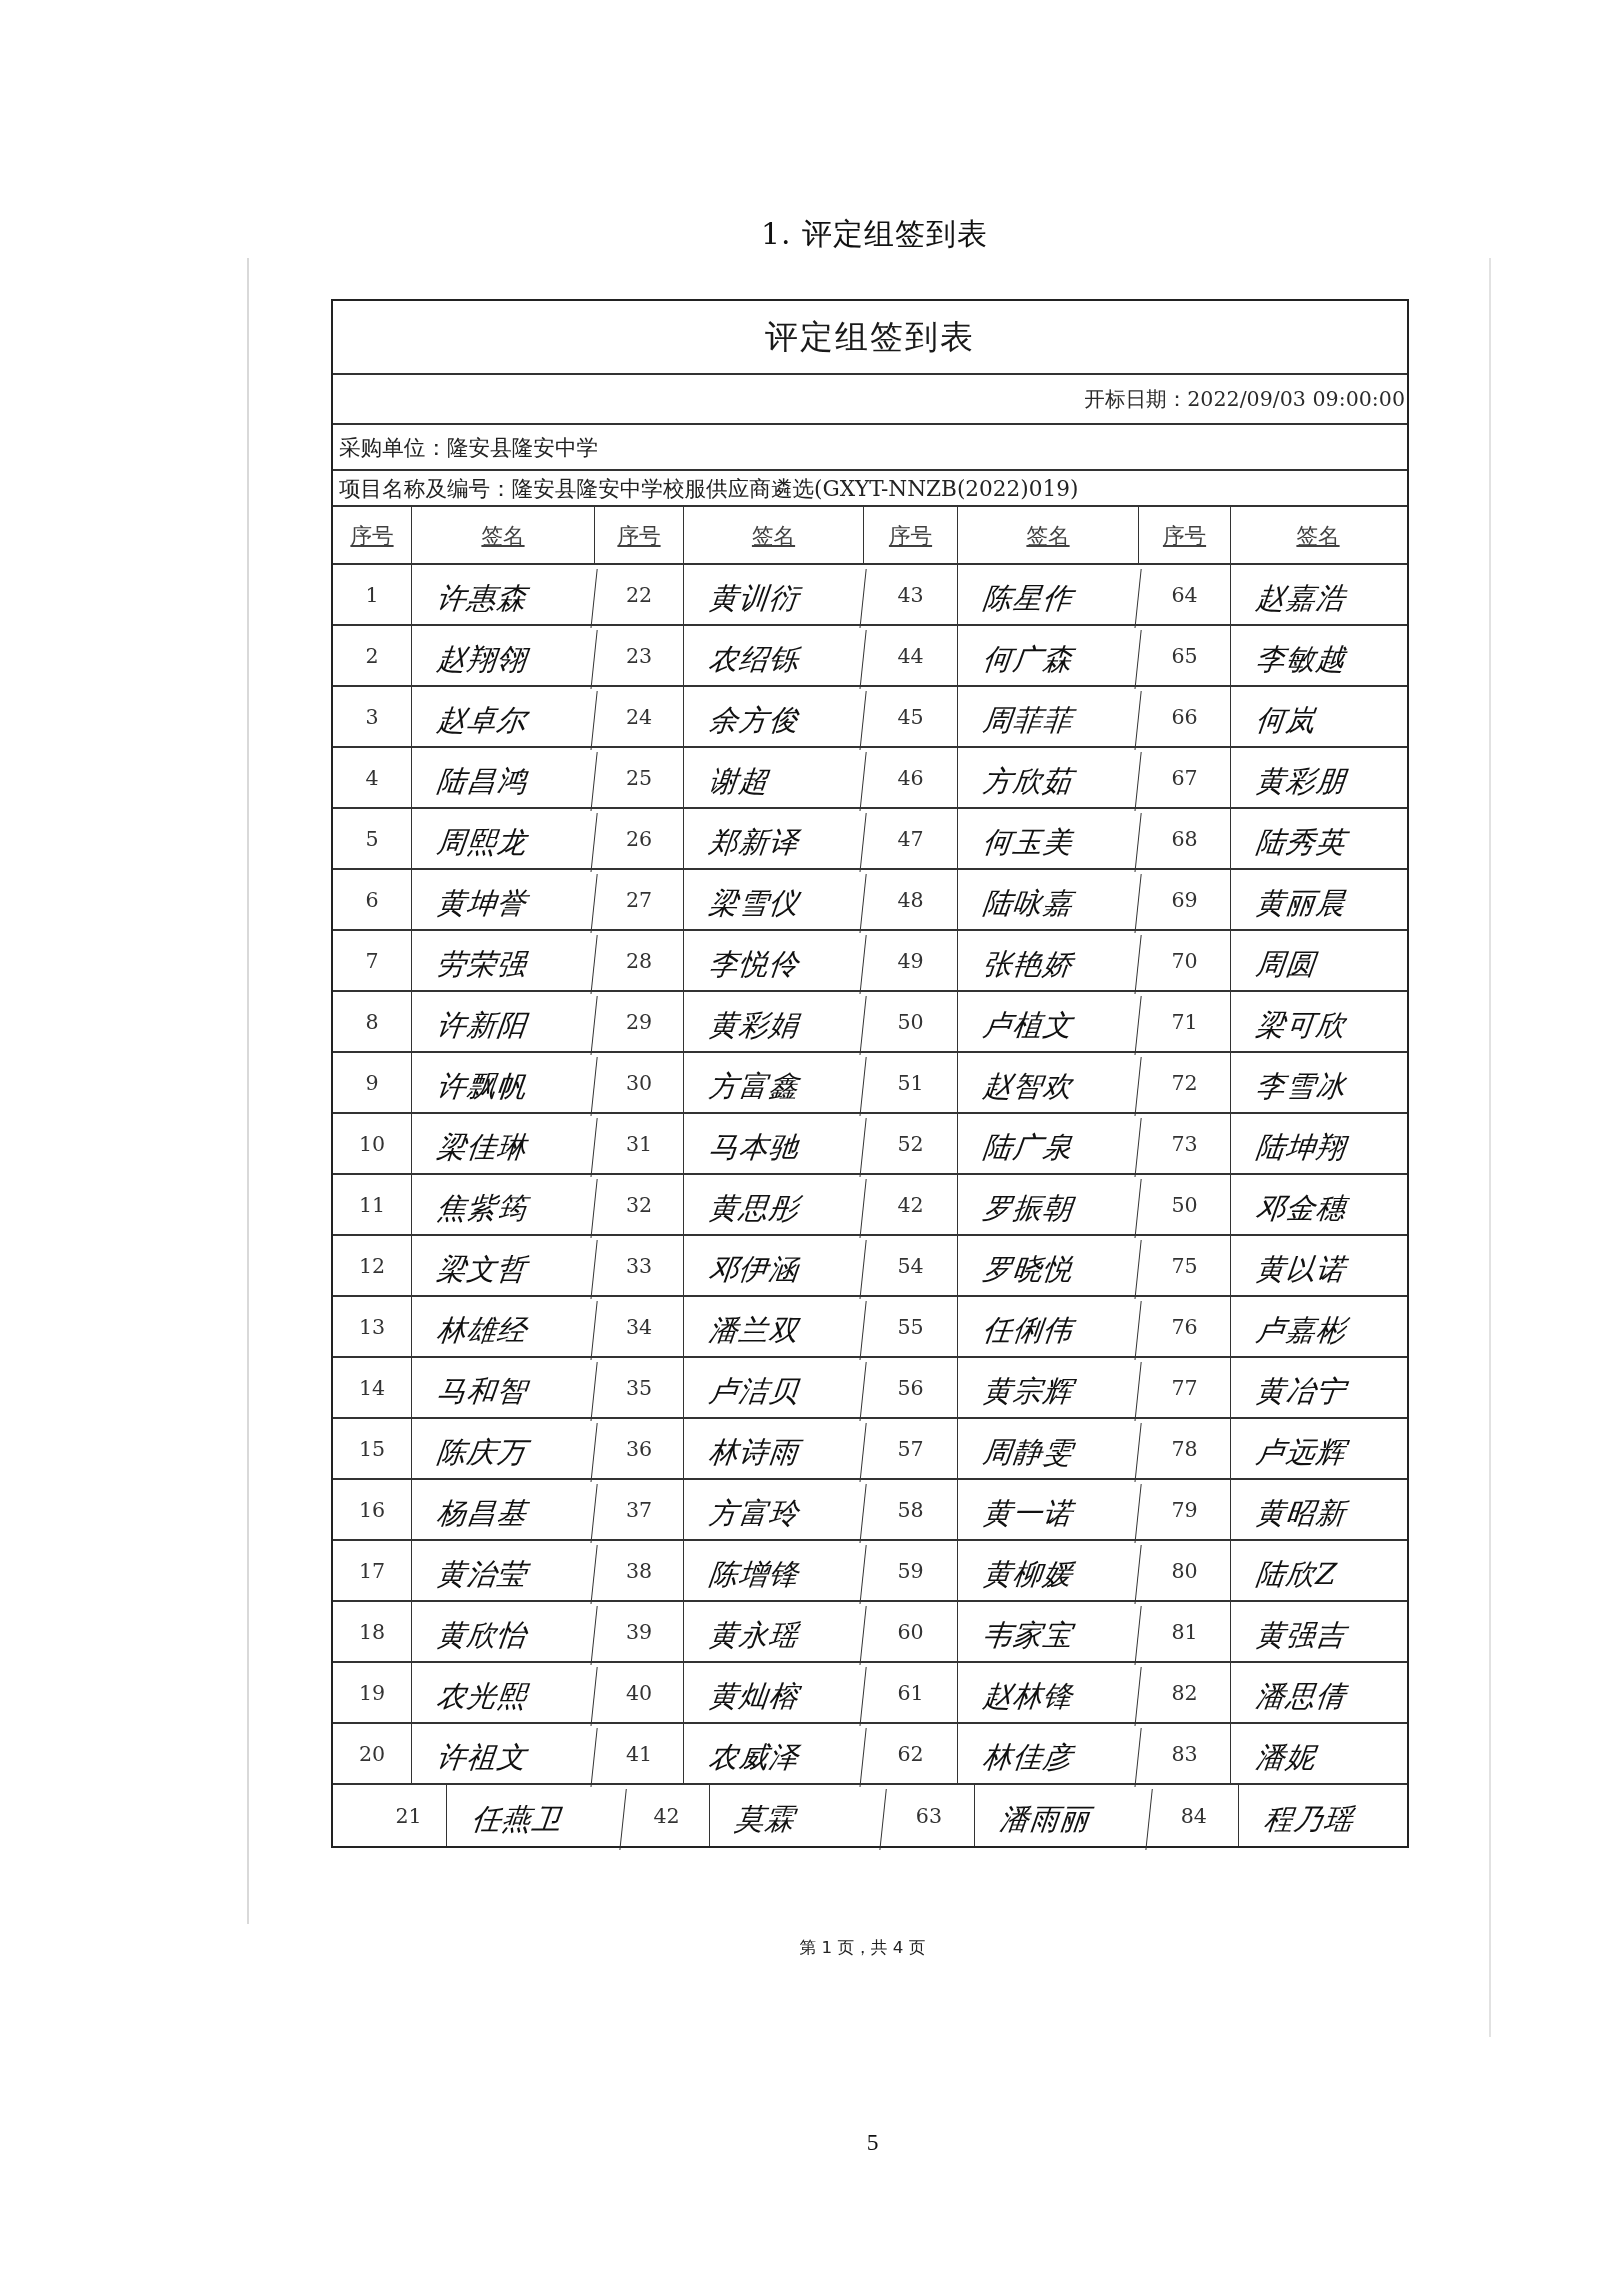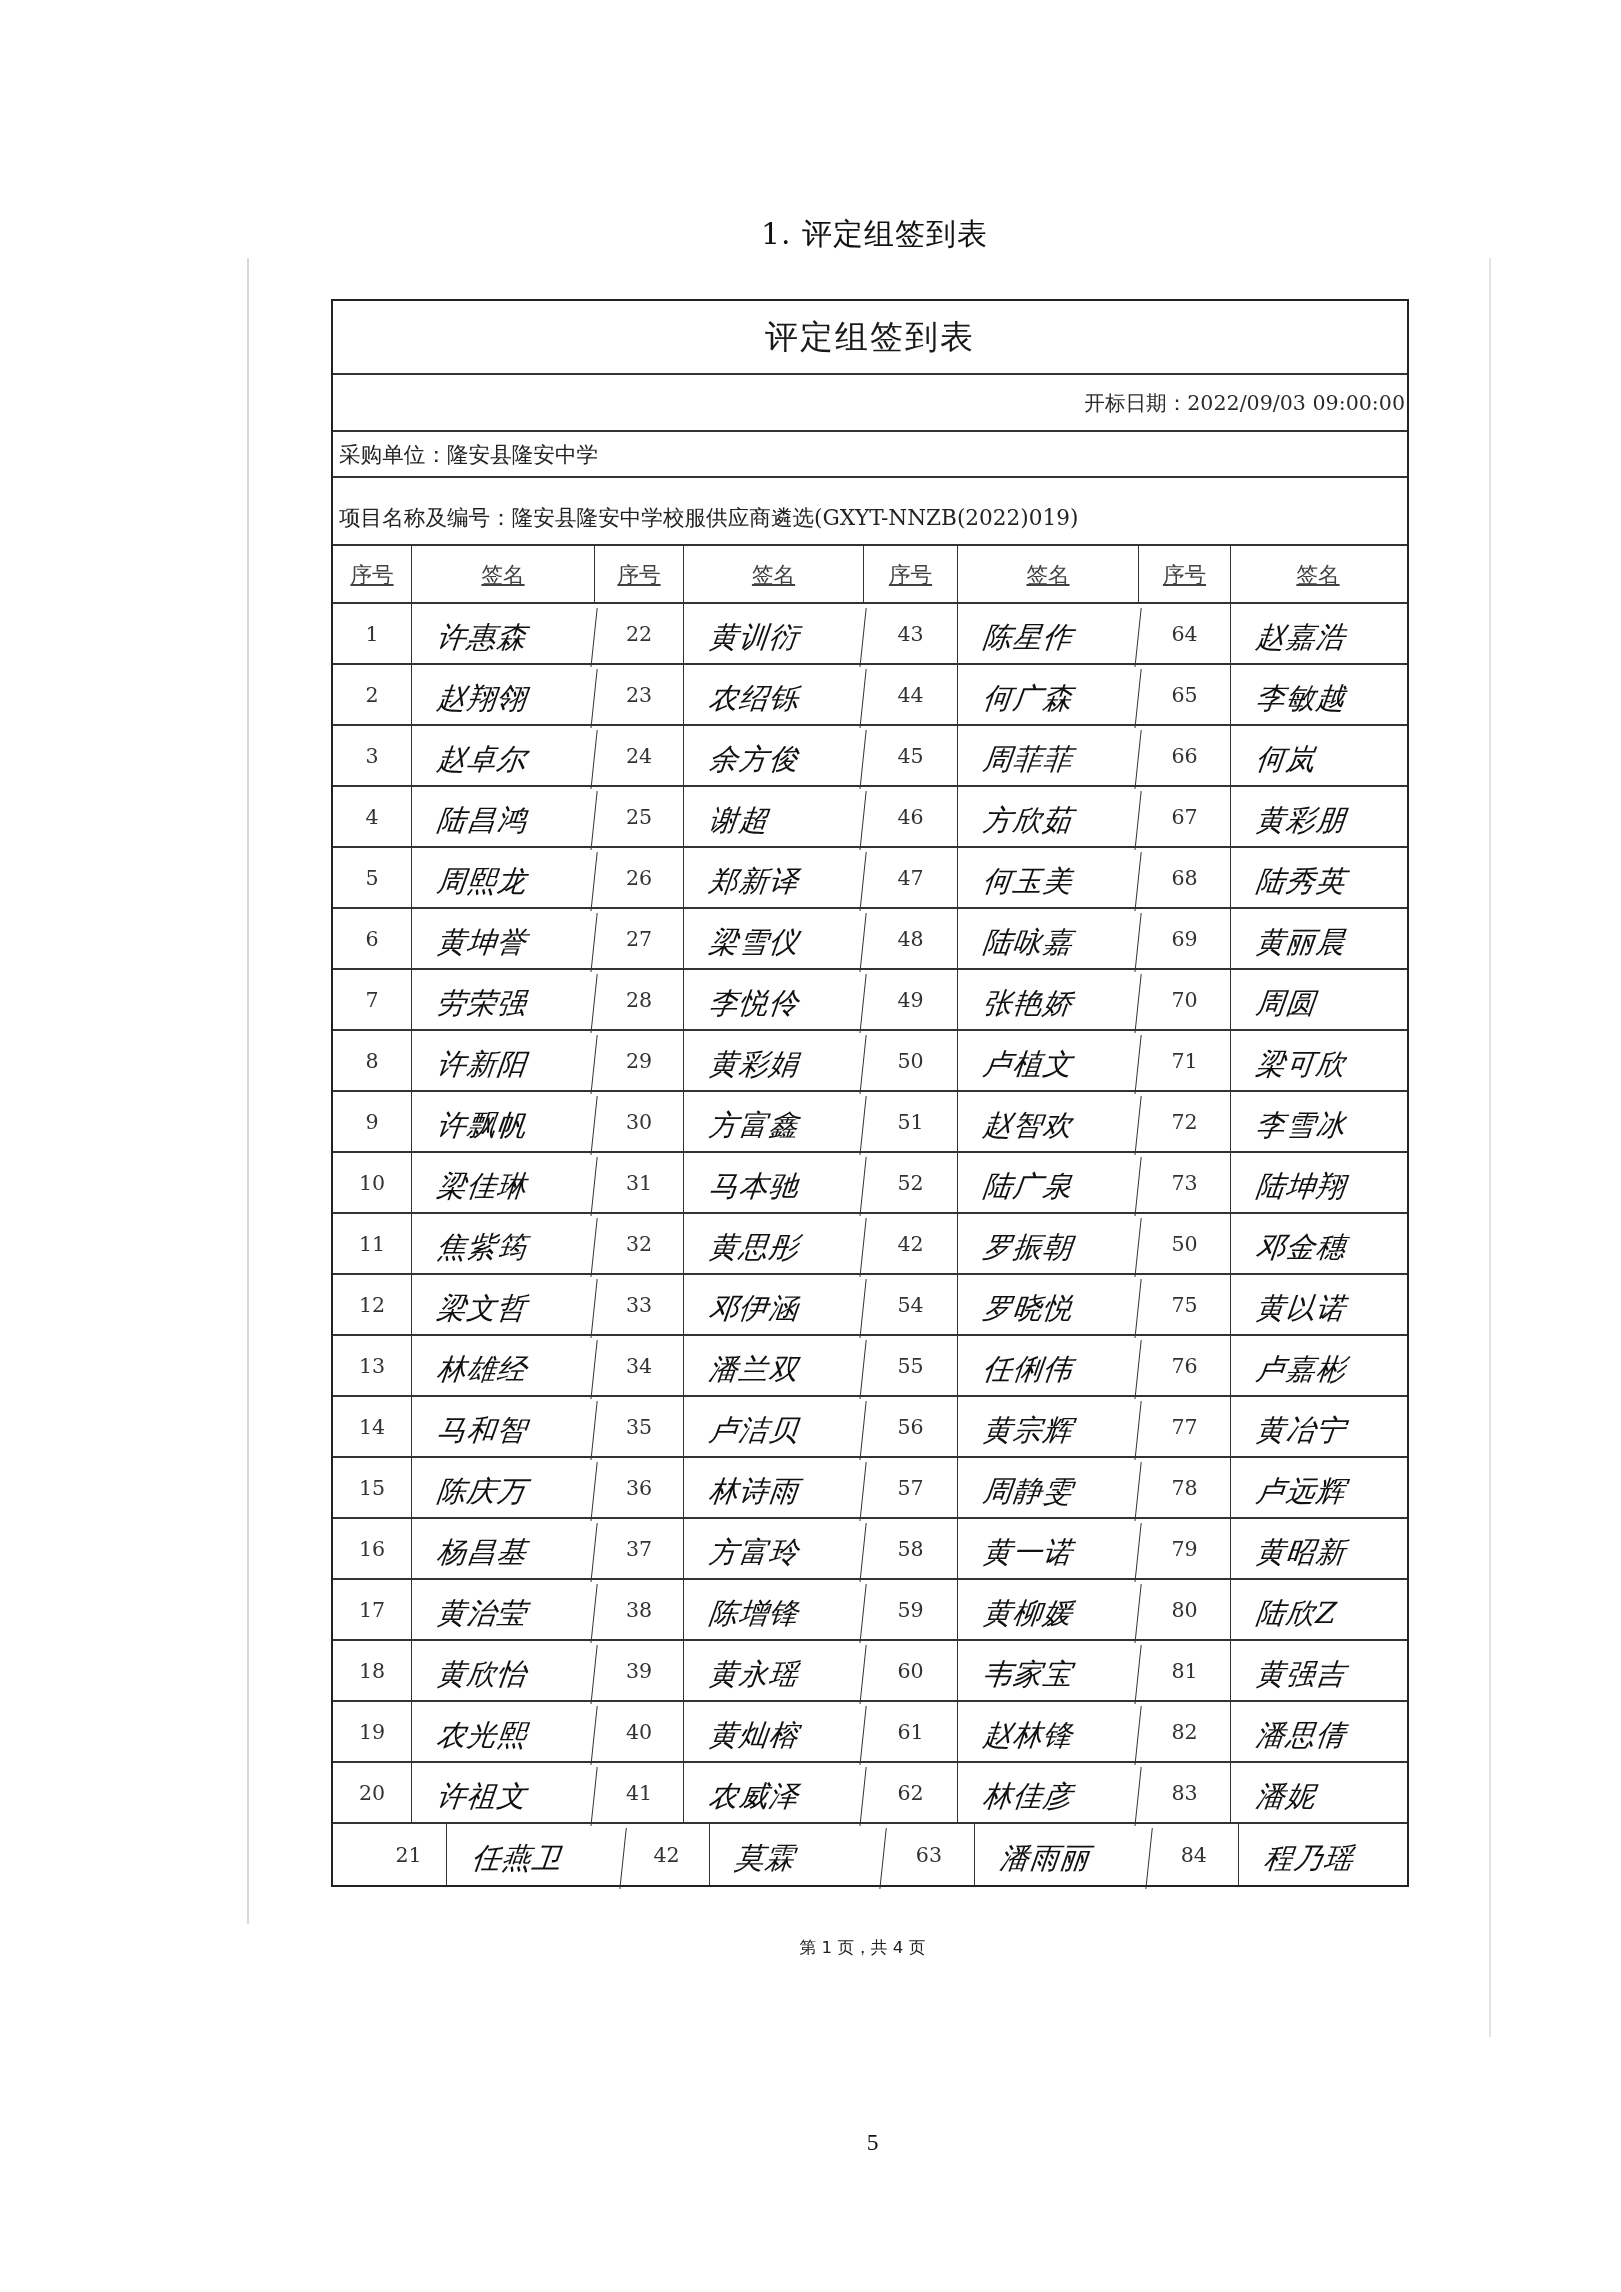--- a/index.html
+++ b/index.html
@@ -14,25 +14,25 @@
                      font-size: 30px; letter-spacing: 1px; color: #111; }
 
   #sign-table { position: absolute; left: 331px; top: 299px; width: 1078px; border: 2px solid #222;
                 box-sizing: border-box; }
   .row { display: flex; border-bottom: 2px solid #333; box-sizing: border-box; }
   .row:last-child { border-bottom: none; }
   .full { width: 100%; display: flex; align-items: center; box-sizing: border-box; padding: 0 5.9px; }
 
   #title-row { height: 74px; }
   #title-row .full { justify-content: center; font-size: 33px; letter-spacing: 2px; }
-  #date-row { height: 57px; }
+  #date-row { height: 50px; }
   #date-row .full { justify-content: flex-end; font-size: 20.6px; padding-right: 2px; color: #2a2a2a; }
   .info-row { height: 46px; }
   .info-row .full { font-size: 21.6px; color: #222; padding-left: 6px; }
-  #project-row { height: 56px; margin-top: 12px; }
+  #project-row { height: 36px; }
   #agent-row { height: 48px; }
 
   .grid-row { height: 61px; }
   #header-row { height: 58px; }
   .cell { box-sizing: border-box; border-right: 1.5px solid #333; display: flex; align-items: center;
           justify-content: center; }
   .cell:last-child { border-right: none; }
   .c-no1 { width: 79px; } .c-sig1 { width: 183px; }
   .c-no2 { width: 89px; } .c-sig2 { width: 180px; }
   .c-no3 { width: 94px; } .c-sig3 { width: 181px; }

